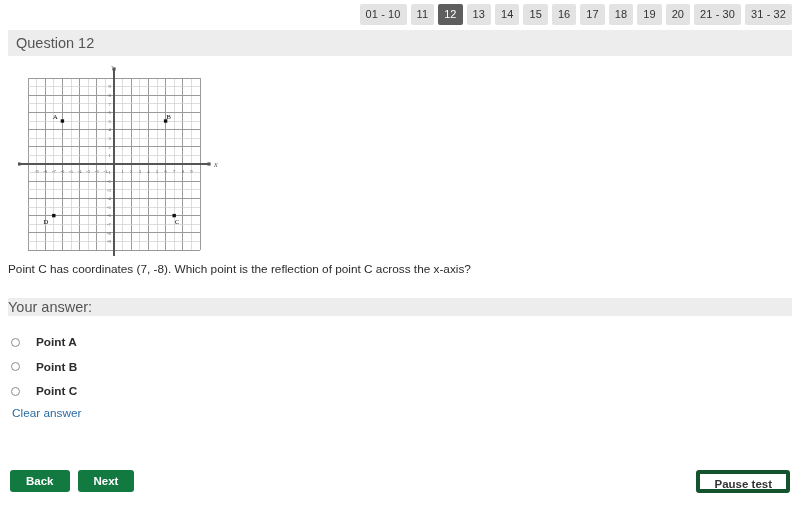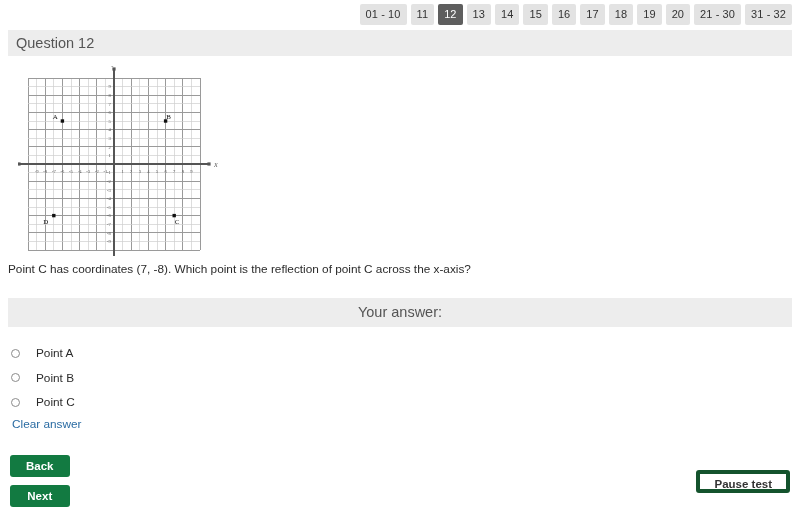--- a/index.html
+++ b/index.html
@@ -65,25 +65,24 @@
     margin: 6px 0 0 8px;
     font-size: 11.8px;
     color: #2b2b2b;
     line-height: 1.35;
   }
 
   
   #answer-bar {
     margin: 20px 8px 0 8px;
     background: #ededed;
-    height: 29px;
+    height: 18px;
     display: flex;
     align-items: center;
     padding-left: 0;
-    justify-content: center;
   }
   #answer-bar .answer-label {
     font-size: 14.5px;
     color: #555555;
   }
   #options {
     margin: 14px 0 0 8px;
   }
   .option-row {
     display: flex;
@@ -95,41 +94,42 @@
     width: 9px; height: 9px;
     border: 1px solid #8b8b8b;
     border-radius: 50%;
     background: #ffffff;
     margin: 0 16px 0 3px;
     flex: none;
   }
   .option-label {
     font-size: 11.8px;
     color: #2b2b2b;
+    font-weight: bold;
   }
   #clear-answer {
     margin: 2px 0 0 12px;
     font-size: 11.8px;
     color: #2b6ca3;
     cursor: pointer;
     display: inline-block;
   }
 
   
   #footer {
     position: absolute;
     left: 0; right: 0;
     top: 466px;
     height: 30px;
     padding: 0 10px 0 10px;
     display: flex;
     align-items: center;
     justify-content: space-between;
   }
-  #footer-left { display: flex; gap: 8px; flex-direction: column; }
+  #footer-left { display: flex; gap: 8px; }
   .btn-green {
     background: #127a41;
     color: #ffffff;
     border: none;
     border-radius: 3px;
     font-size: 11.5px;
     font-weight: bold;
     font-family: "Liberation Sans", sans-serif;
     padding: 0 16px;
     height: 22px;

